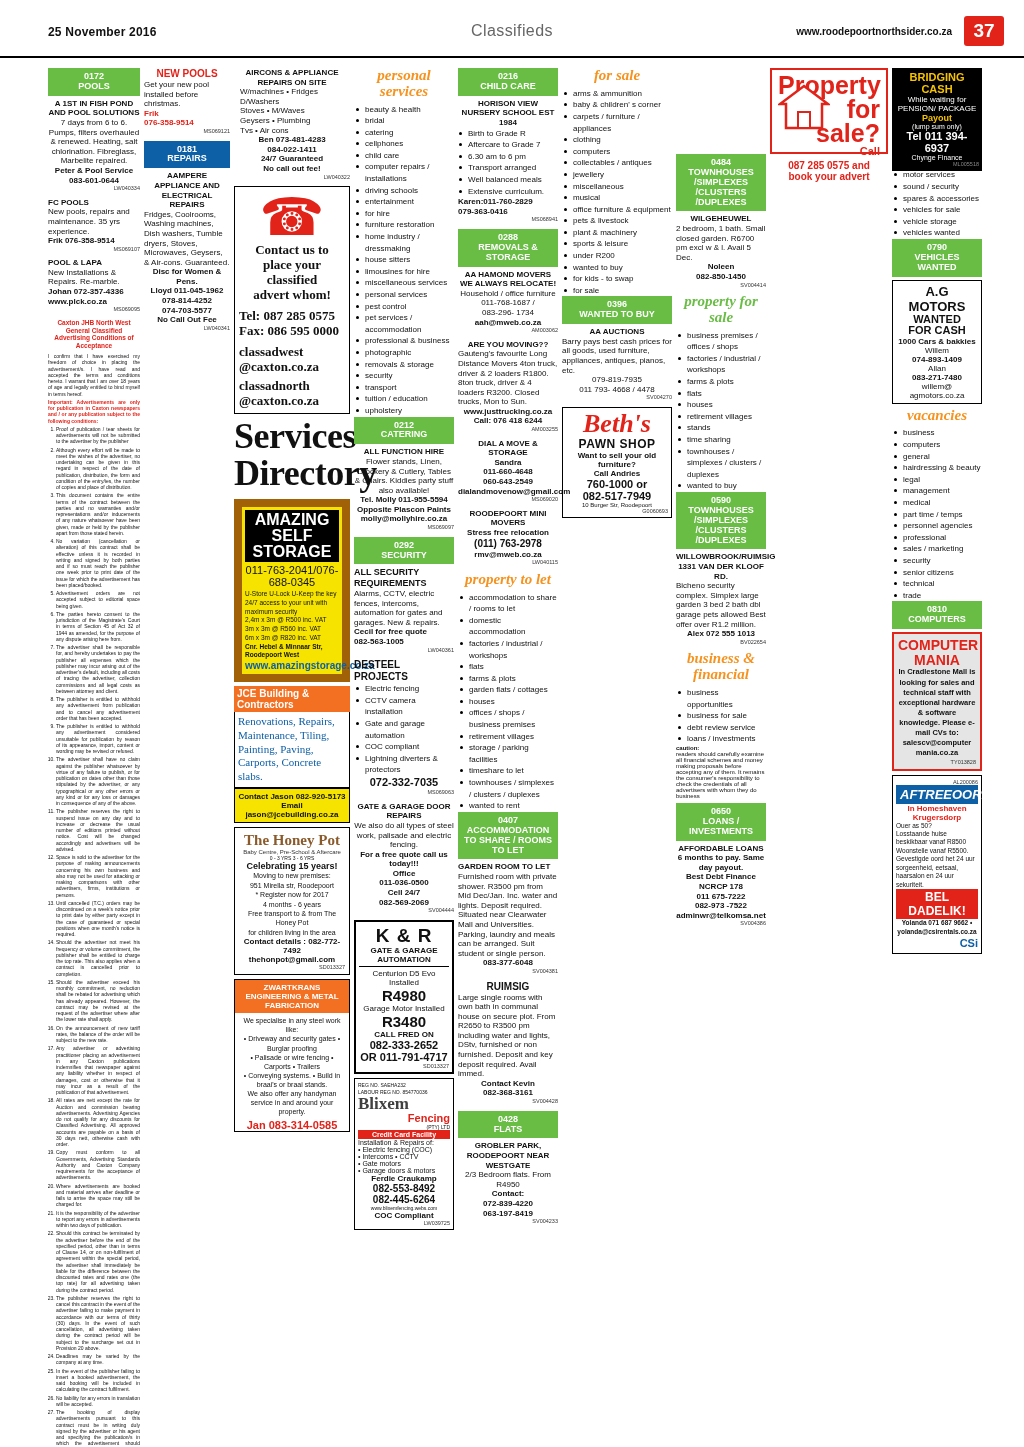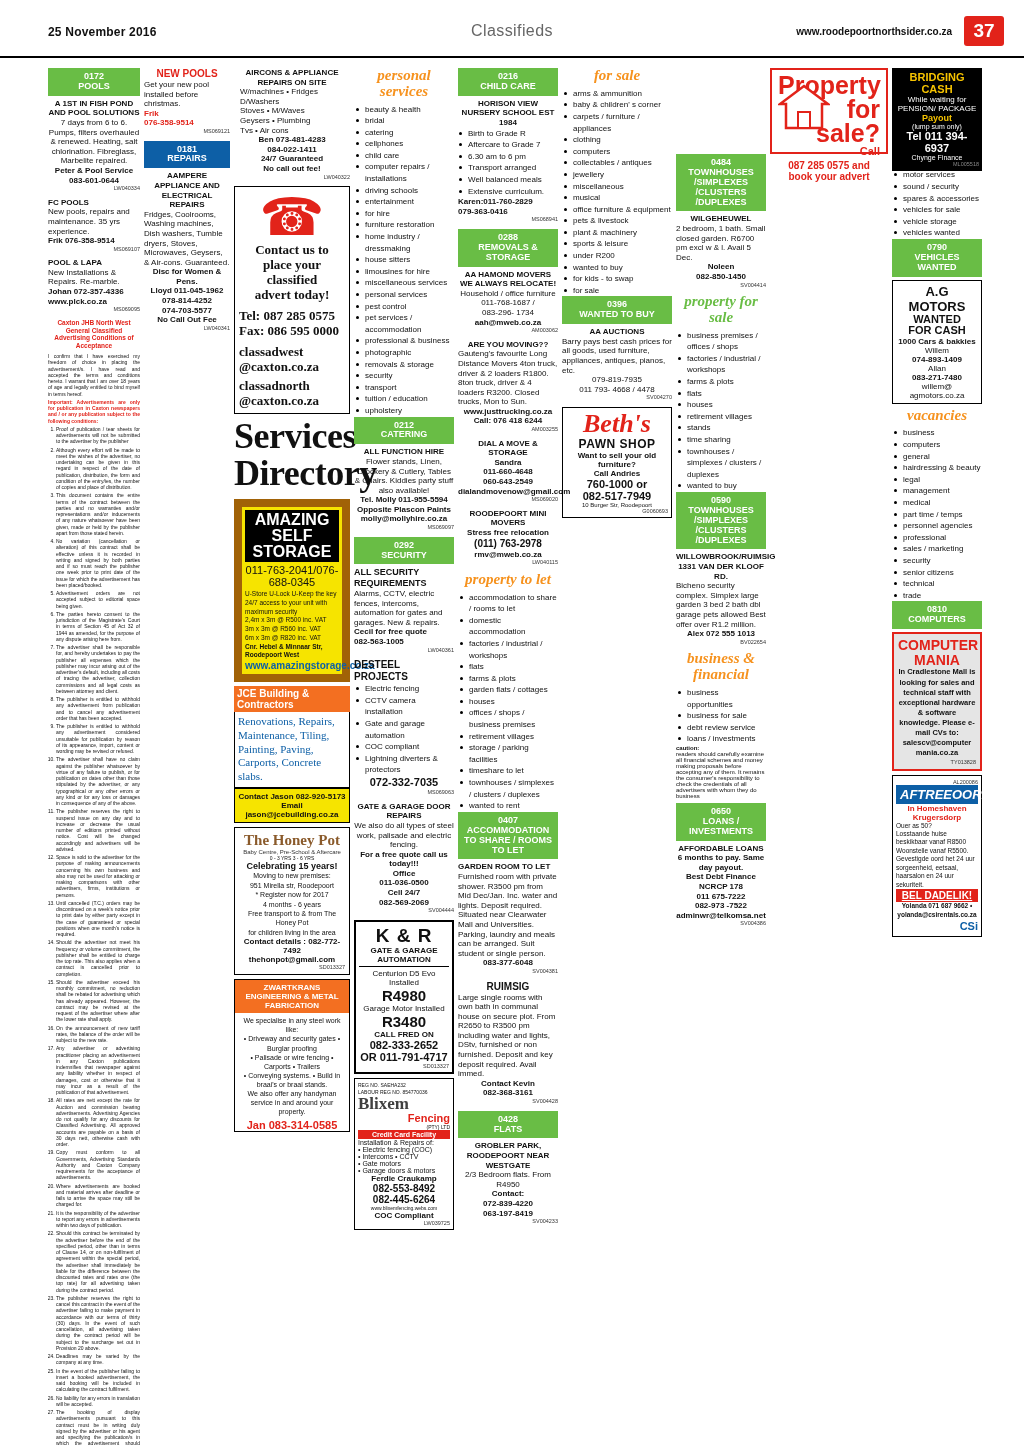--- a/index.html
+++ b/index.html
@@ -154,21 +154,21 @@
   
   .agm { border:1px solid #000; padding:3px; text-align:center;}
   .agm .nm { font-size:13px; font-weight:bold; }
   .agm .w { font-size:11px; font-weight:bold; line-height:1.05;}
 
   
   .aftree { border:1px solid #000; padding:3px; }
   .aftree .band { background:#0d5fa6; color:#fff; font-weight:bold; font-size:13px; text-align:right; padding:2px 4px; font-style:italic;}
   .aftree .red { color:#e2231a; font-weight:bold; font-size:8px; text-align:center;}
   .aftree .bd { font-size:6.5px; line-height:1.3; }
-  .aftree .bel { background:#e2231a; color:#fff; font-weight:bold; text-align:center; font-size:10px; padding:1px;text-decoration:underline;}
+  .aftree .bel { background:#e2231a; color:#fff; font-weight:bold; text-align:center; font-size:12px; padding:1px;}
 
   
   .blix { border:1px solid #000; padding:3px; }
   .blix .nm { font-family:"Liberation Serif",serif; font-weight:bold; font-size:17px; color:#404040; line-height:1;}
   .blix .cc { background:#e2231a; color:#fff; font-size:7px; font-weight:bold; text-align:center; padding:1px;}
 
   
   .zwart { border:1px solid #000; }
   .zwart .hd { background:#f36f21; color:#fff; font-weight:bold; font-size:8px; text-align:center; padding:3px;}
   .zwart .bd { padding:3px; font-size:7px; line-height:1.3;}
@@ -292,21 +292,21 @@
         <div class="bold">24/7 Guaranteed</div>
         <div class="bold">No call out fee!</div>
         <div class="ref">LW040322</div>
       </div>
 
       <div class="phonebox">
         <div class="phone-emoji">☎</div>
         <div class="contactline">Contact us to</div>
         <div class="contactline">place your</div>
         <div class="contactline">classified</div>
-        <div class="contactline">advert today!</div>
+        <div class="contactline">advert whom!</div>
         <div style="height:6px"></div>
         <div class="contactline" style="text-align:left">Tel: 087 285 0575</div>
         <div class="contactline" style="text-align:left">Fax: 086 595 0000</div>
         <div style="height:6px"></div>
         <div class="contactline" style="text-align:left">classadwest</div>
         <div class="contactline" style="text-align:left">@caxton.co.za</div>
         <div style="height:4px"></div>
         <div class="contactline" style="text-align:left">classadnorth</div>
         <div class="contactline" style="text-align:left">@caxton.co.za</div>
       </div>

